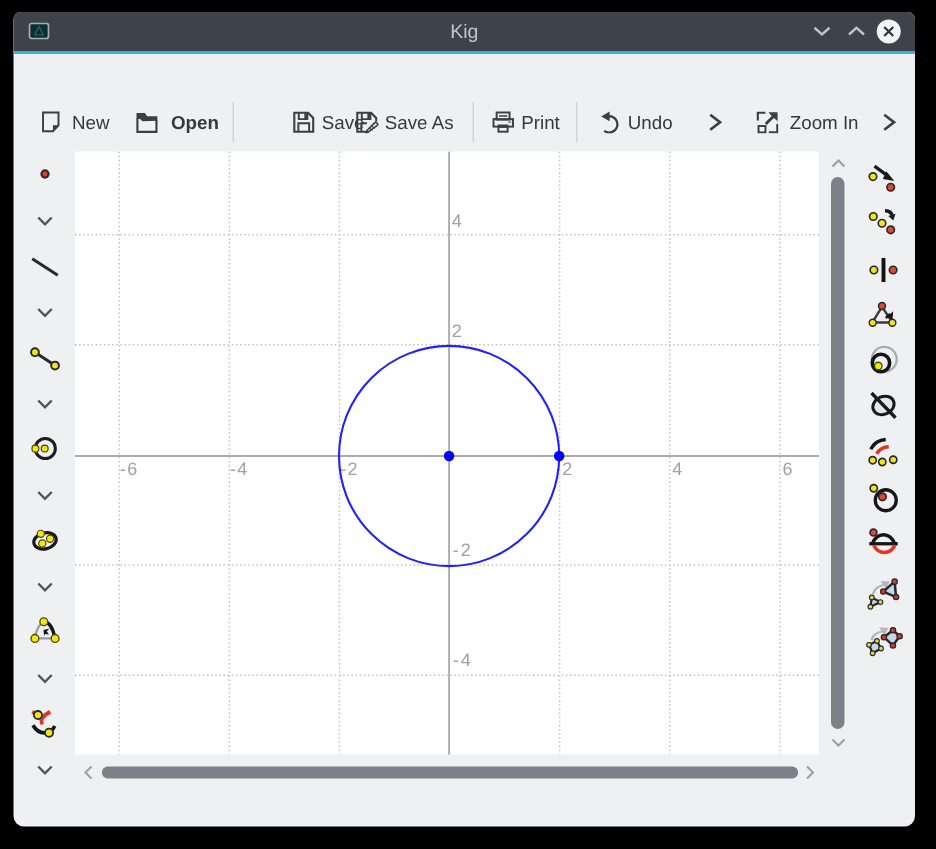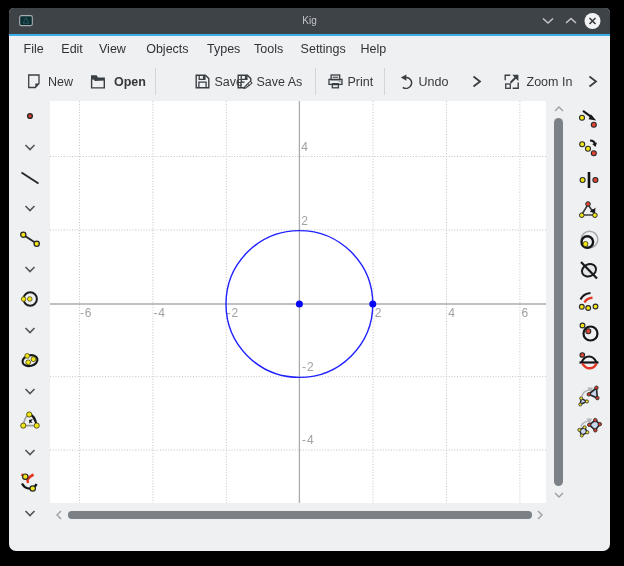--- a/index.html
+++ b/index.html
@@ -3,21 +3,21 @@
 <meta charset="utf-8">
 <style>
   html,body{margin:0;padding:0;}
   body{width:624px;height:566px;background:#000;position:relative;overflow:hidden;transform:translateZ(0);
        font-family:"Liberation Sans", sans-serif;}
   #win{position:absolute;left:9px;top:8px;width:601px;height:543px;background:#eff0f1;
        border-radius:5px 5px 7px 7px;overflow:hidden;}
   #titlebar{position:absolute;left:0;top:0;width:601px;height:26px;background:#3e4348;}
   #appicon{position:absolute;left:8px;top:5px;width:16px;height:15px;}
   #title{position:absolute;left:0;top:0;width:601px;height:26px;line-height:26px;
-         text-align:center;color:#c3c7ca;font-size:10px;}
+         text-align:center;color:#c3c7ca;font-size:13px;}
   .tbbtn{position:absolute;top:0;height:26px;}
   #blueline{position:absolute;left:0;top:26px;width:601px;height:1.6px;background:#3daee9;}
   #menubar{position:absolute;left:0;top:28px;width:601px;height:26px;font-size:12.5px;color:#2f3338;}
   .mi{position:absolute;top:0;height:26px;line-height:26px;}
   #toolbar{position:absolute;left:0;top:54px;width:601px;height:39px;text-align:center;}
   .tbi{position:absolute;display:flex;align-items:center;color:#35393c;font-size:12.5px;}
   .sep{position:absolute;top:6px;width:1px;height:27px;background:#d2d4d5;}
   #canvas{position:absolute;left:41px;top:93px;width:496px;height:402px;background:#fff;}
   .thumbv{position:absolute;left:545px;top:110px;width:9px;height:368px;background:#7b8187;border-radius:4.5px;}
   .thumbh{position:absolute;left:58.5px;top:503px;width:464px;height:7.5px;background:#7b8187;border-radius:3.75px;}
@@ -40,30 +40,20 @@
     <svg class="tbbtn" style="left:553px;width:18px;" viewBox="0 0 18 26">
       <path d="M4,15 L9,10.5 L14,15" fill="none" stroke="#c0c4c8" stroke-width="1.6"></path>
     </svg>
     <svg class="tbbtn" style="left:575px;width:18px;" viewBox="0 0 18 26">
       <circle cx="8.5" cy="13" r="8" fill="#f2f3f4"></circle>
       <path d="M5.5,10 L11.5,16 M11.5,10 L5.5,16" stroke="#31363b" stroke-width="1.5"></path>
     </svg>
   </div>
   <div id="blueline"></div>
 
-  <div id="menubar">
-    <span class="mi" style="left:14.5px;">File</span>
-    <span class="mi" style="left:52.3px;">Edit</span>
-    <span class="mi" style="left:90px;">View</span>
-    <span class="mi" style="left:137.2px;">Objects</span>
-    <span class="mi" style="left:198px;">Types</span>
-    <span class="mi" style="left:245px;">Tools</span>
-    <span class="mi" style="left:291.6px;">Settings</span>
-    <span class="mi" style="left:351.5px;">Help</span>
-  </div>
 
   <div id="toolbar">
     <div class="tbi" style="left:18px;top:12px;">
       <svg width="14" height="15" viewBox="0 0 14 15" style="margin-right:7px;">
         <path d="M1.7,1 H12 V9.5 L8.3,13.5 H1.7 Z" fill="none" stroke="#3a3f44" stroke-width="1.3"></path>
         <path d="M12,9.5 H8.3 V13.5 Z" fill="#3a3f44"></path>
       </svg>New
     </div>
     <div class="tbi" style="left:81px;top:12px;font-weight:bold;">
       <svg width="16" height="15" viewBox="0 0 16 15" style="margin-right:8px;">

